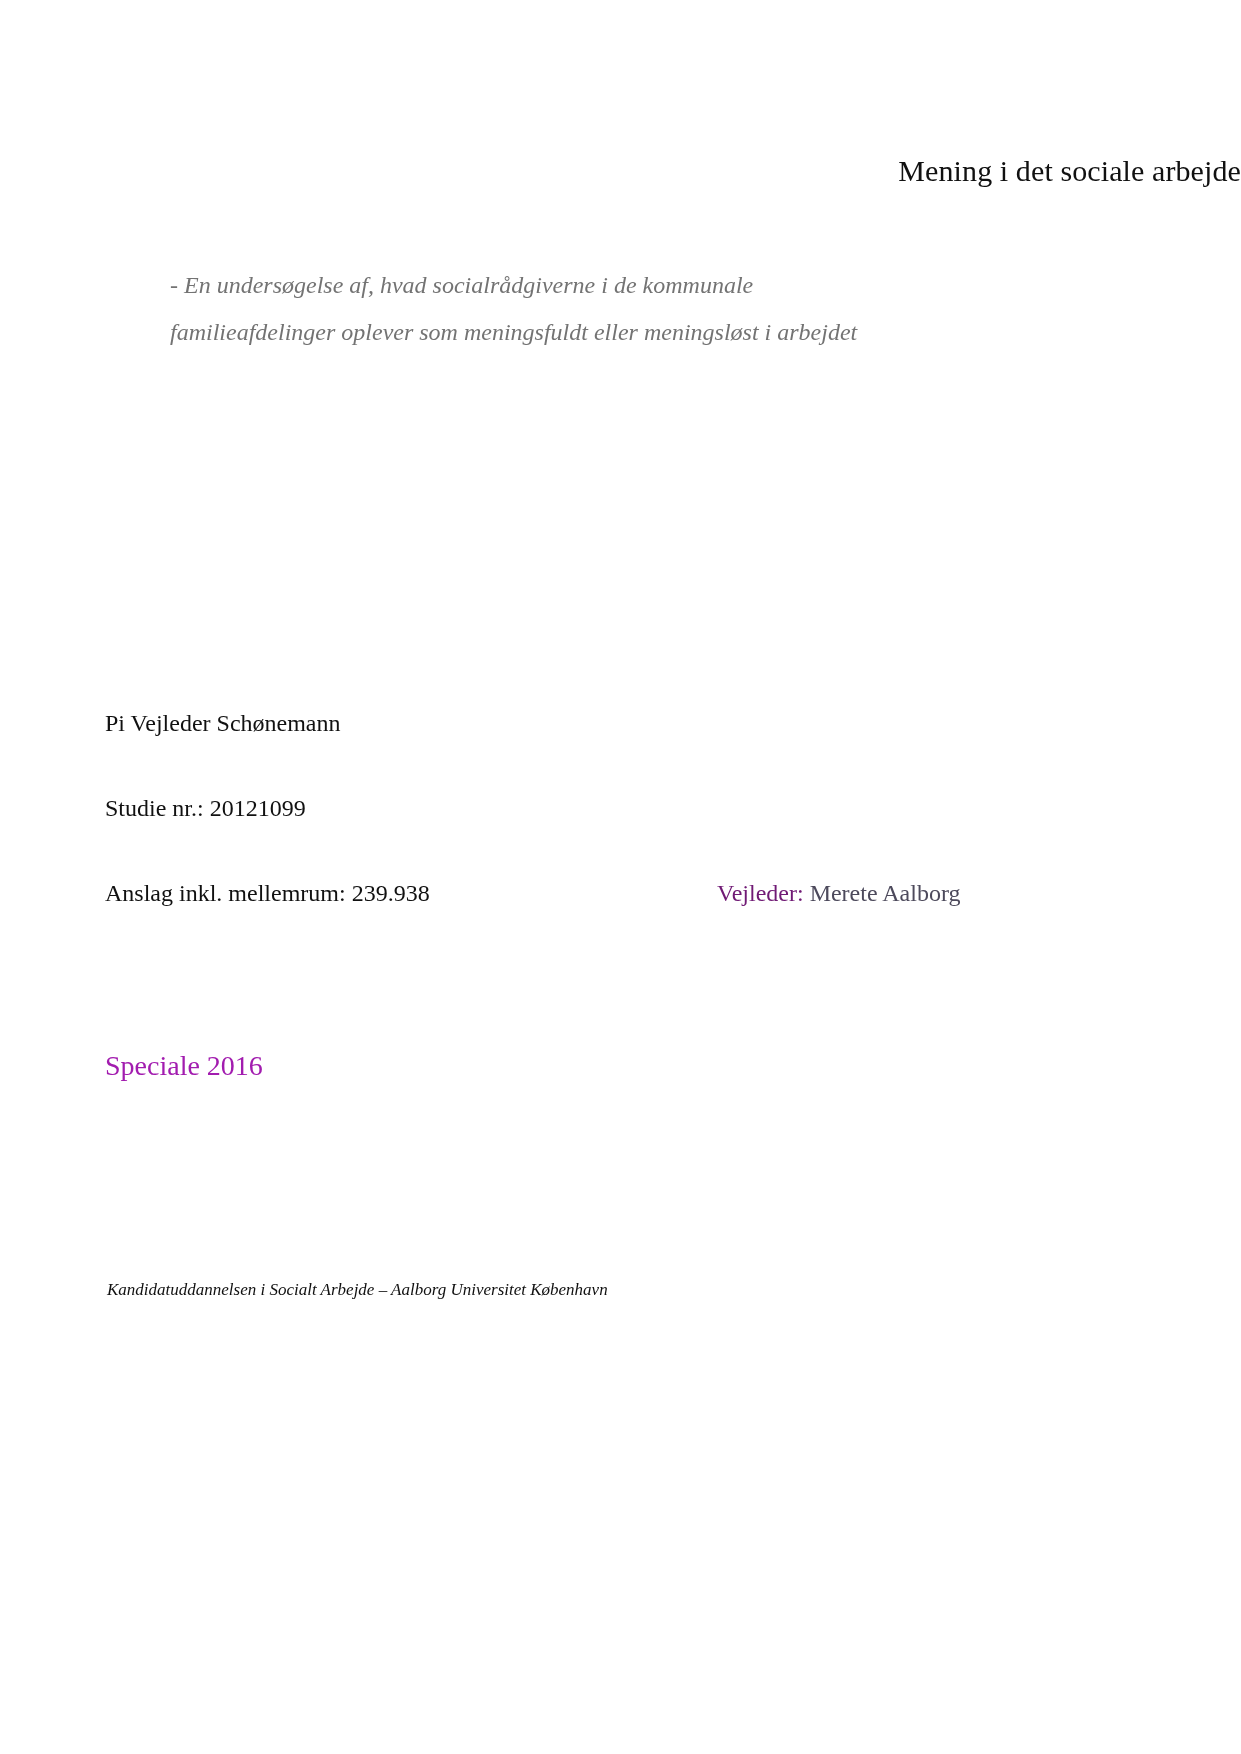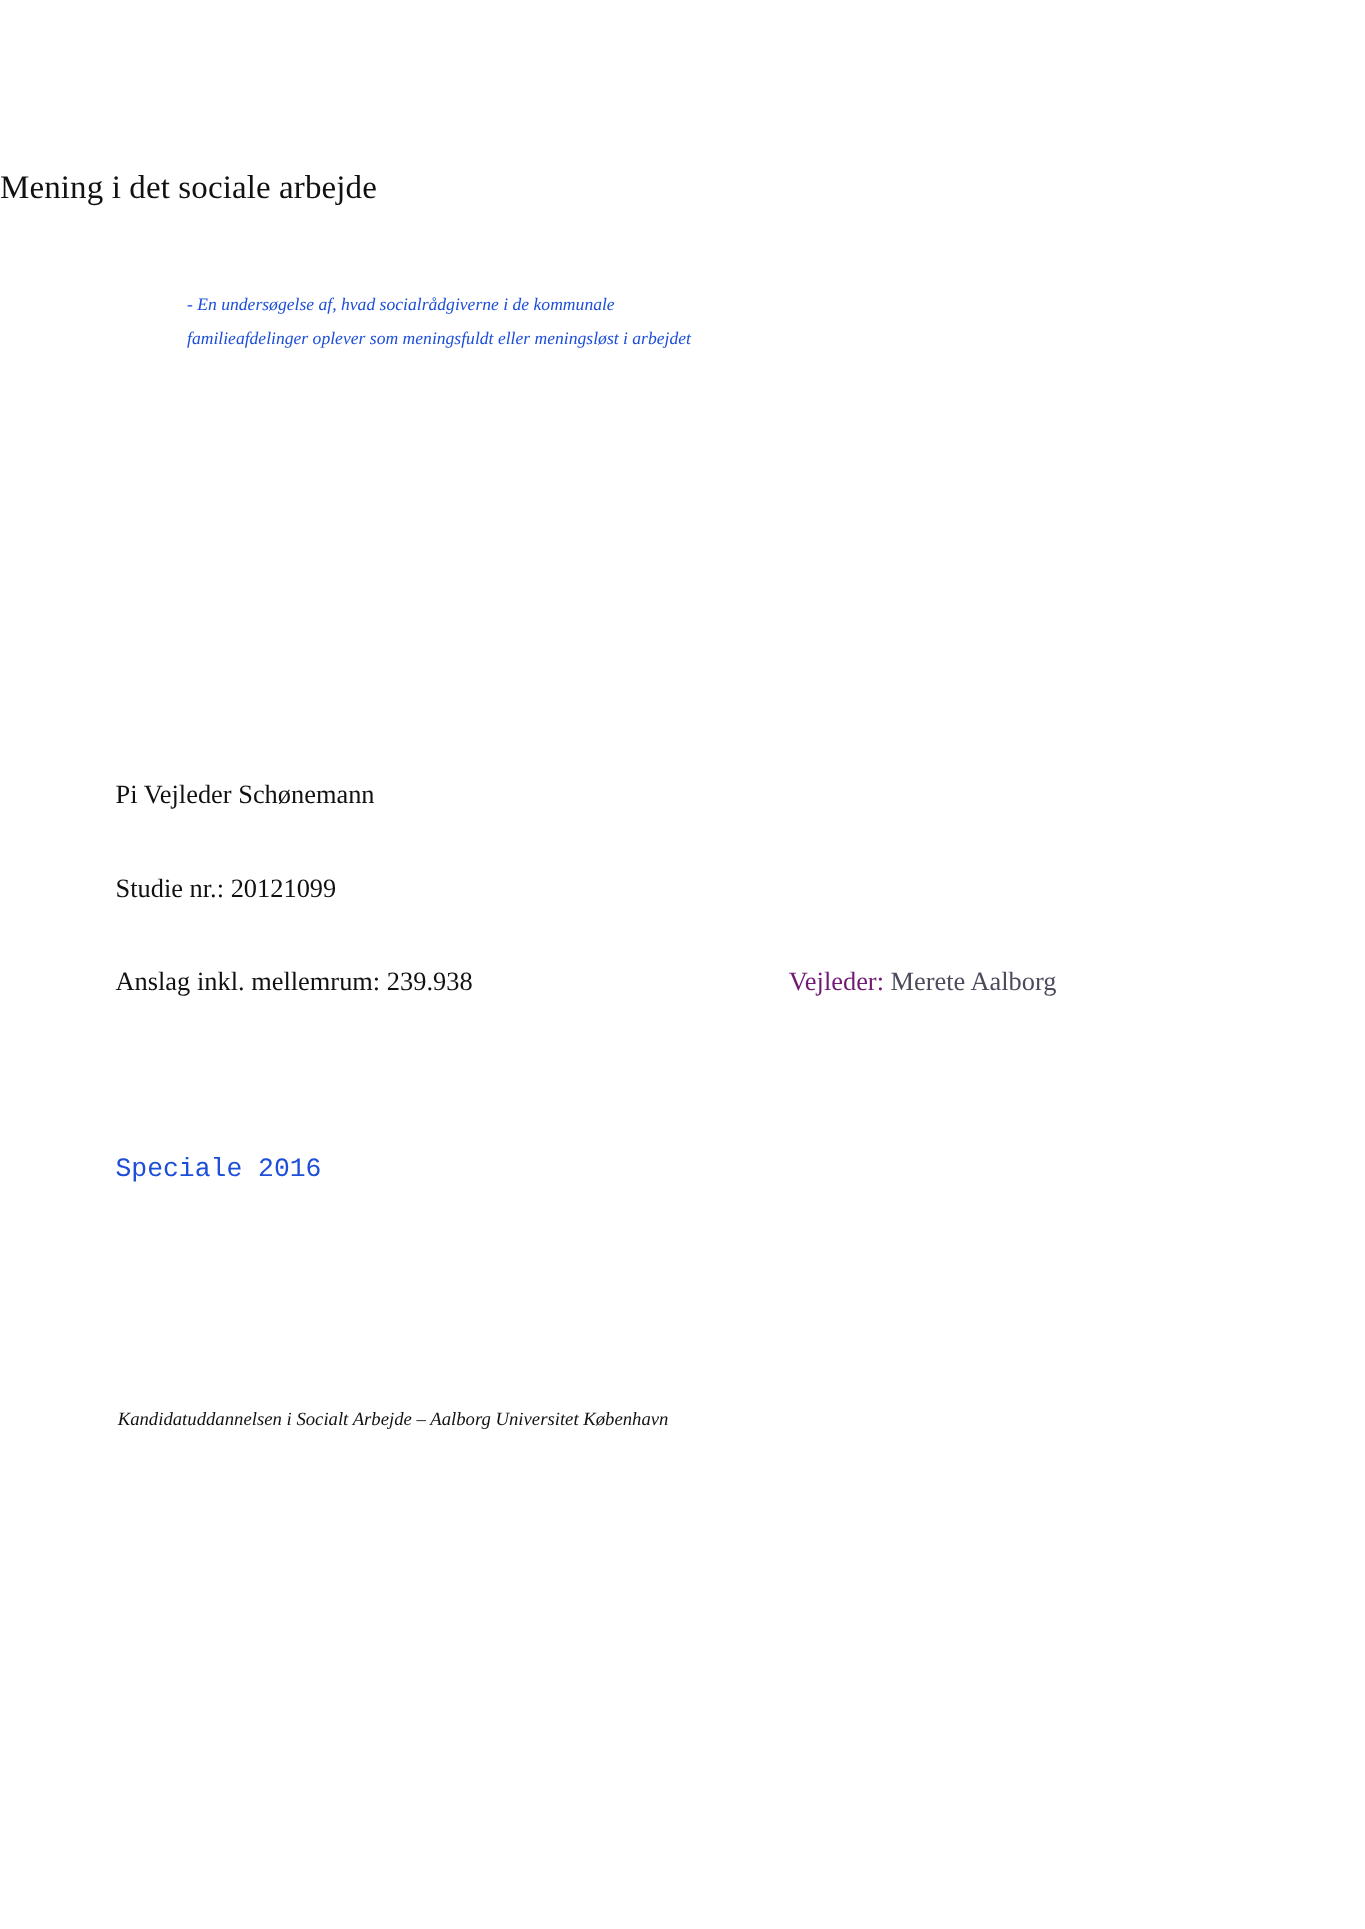--- a/index.html
+++ b/index.html
@@ -20,45 +20,45 @@
     color: #000000;
     -webkit-font-smoothing: antialiased;
   }
 
   
   .title-block {
     position: absolute;
     left: 0;
     right: 0;
     top: 152px;
-    text-align: left;
+    text-align: right;
   }
 
   .doc-title {
     font-size: 30px;
     font-weight: 400;
     line-height: 1.25;
     letter-spacing: 0.1px;
     color: #111111;
     margin: 0;
   }
 
   
   .subtitle-block {
     position: absolute;
     left: 170px;
     top: 262px;
     width: 860px;
   }
 
   .subtitle-line {
-    font-size: 16px;
+    font-size: 24px;
     font-style: italic;
     line-height: 1.95;
-    color: #1d4ed8;
+    color: #737373;
     white-space: nowrap;
   }
 
   
   .meta-block {
     position: absolute;
     left: 105px;
     top: 708px;
     width: 1000px;
   }
@@ -92,24 +92,23 @@
   }
 
   
   .year-block {
     position: absolute;
     left: 105px;
     top: 1048px;
   }
 
   .year-line {
-    font-size: 24px;
+    font-size: 28px;
     line-height: 1.3;
-    color: #1d4ed8;
-    font-family: Liberation Mono, monospace;
+    color: #a21caf;
   }
 
   
   .footer-block {
     position: absolute;
     left: 107px;
     top: 1278px;
     width: 1020px;
   }
 

